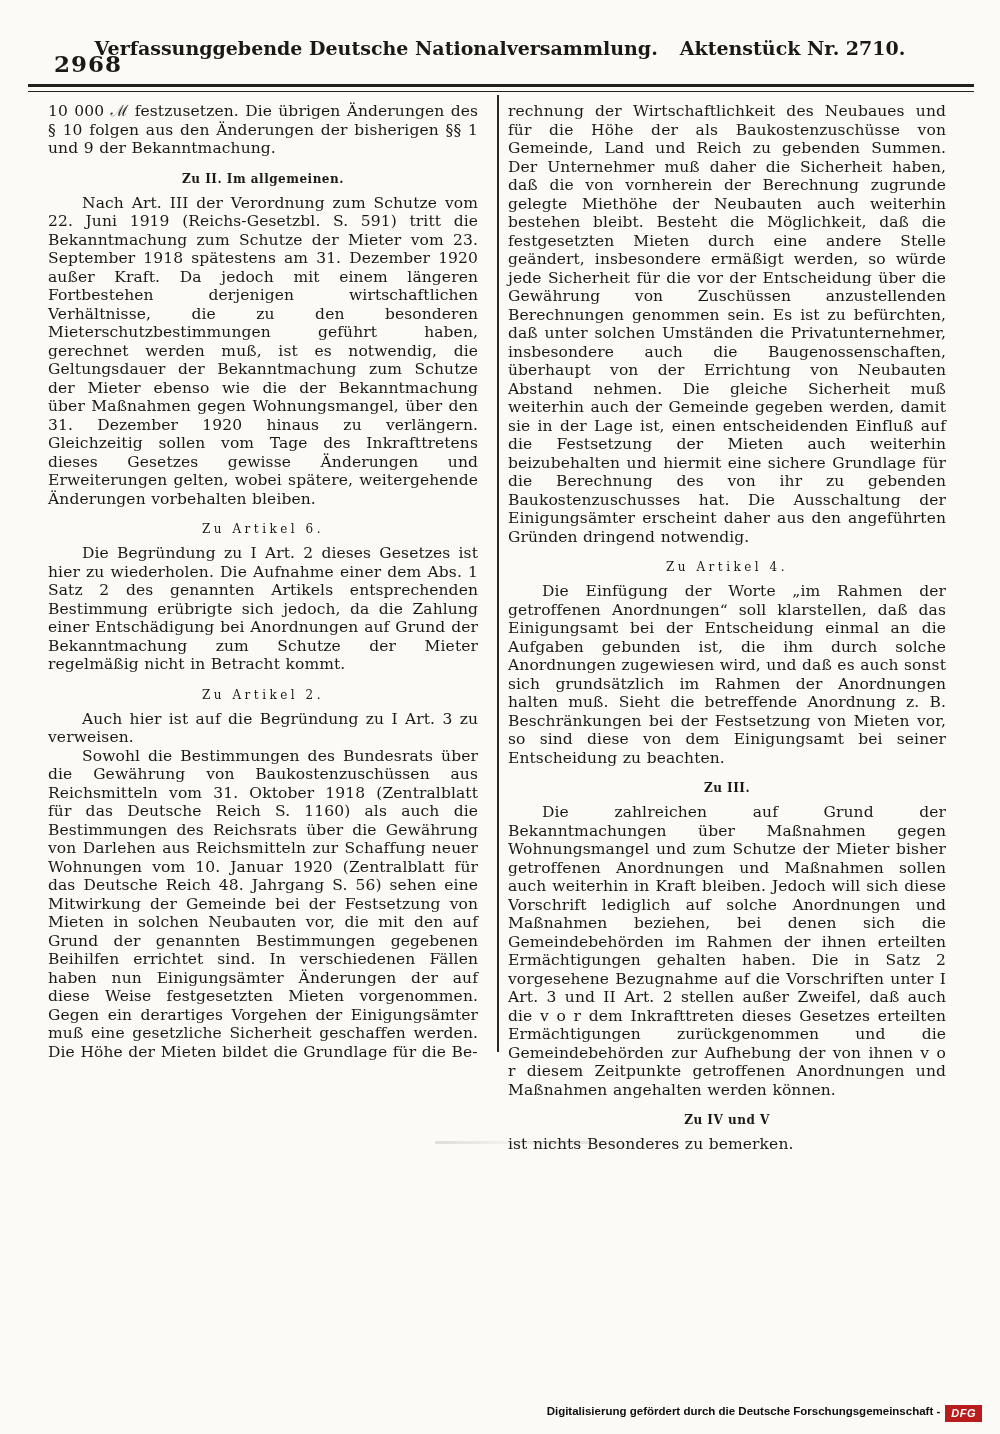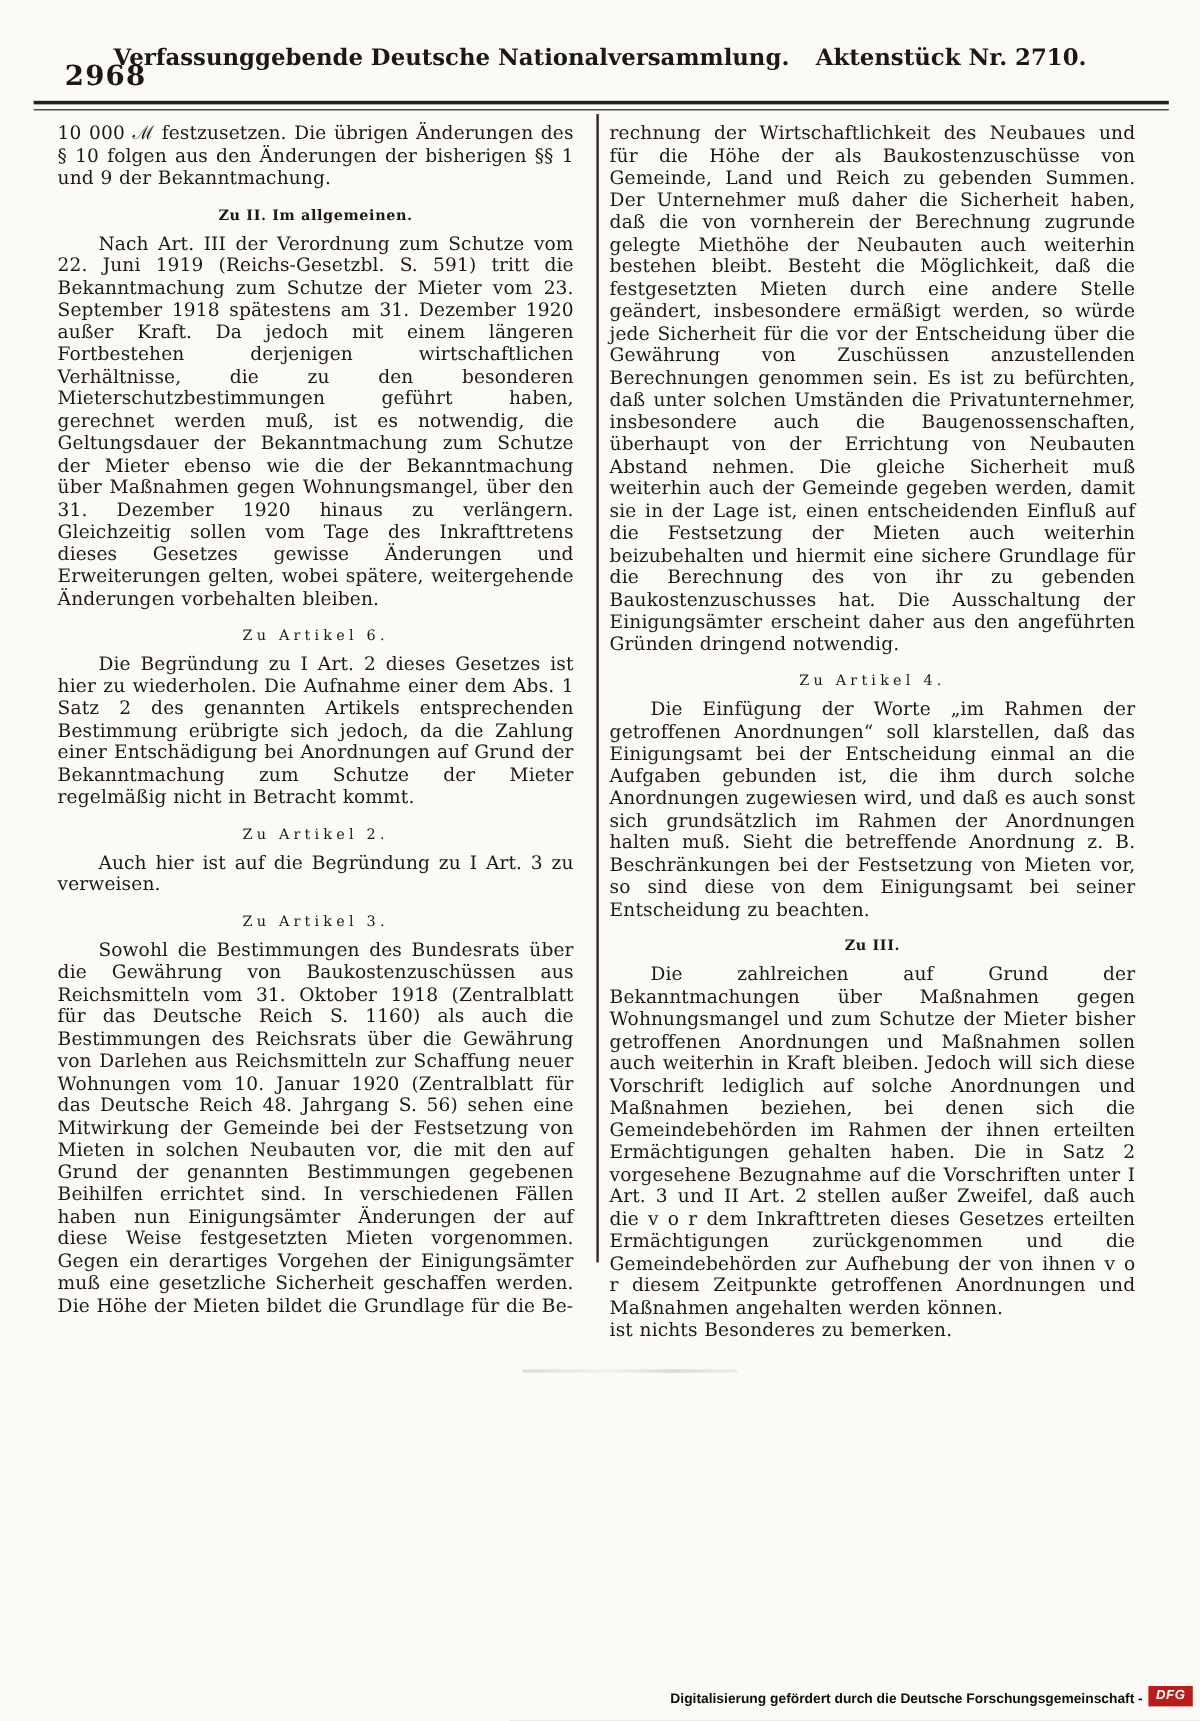--- a/index.html
+++ b/index.html
@@ -47,24 +47,24 @@
   .column h3 {
     margin:14px 0 8px;
     text-align:center;
     font-size:12px;
     font-weight:400;
   }
   .column h3.sp-head   { letter-spacing:3.5px; }
   .column h3.bold-head { font-weight:700; letter-spacing:0.5px; }
   
   .footer-credit {
-    position:absolute; right:6px; bottom:12px;
+    position:absolute; right:18px; bottom:12px;
     font-family:"Liberation Sans", sans-serif;
     font-size:11.5px; font-weight:700; color:#0e0d0d;
-    display:flex; align-items:flex-end; gap:5px;
+    display:flex; align-items:flex-start; gap:5px;
   }
   .dfg-badge {
     display:inline-block;
     background:#b91c1c; color:#ffffff;
     font-style:italic; font-weight:700; font-size:11px;
     line-height:14px; padding:1px 6px 2px;
     letter-spacing:0.5px;
   }
   
   .scan-artifact {
@@ -93,33 +93,33 @@
 
     <h3 class="bold-head">Zu II. Im allgemeinen.</h3>
     <p class="ind">Nach Art. III der Verordnung zum Schutze vom 22. Juni 1919 (Reichs-Gesetzbl. S. 591) tritt die Bekanntmachung zum Schutze der Mieter vom 23. September 1918 spätestens am 31. Dezember 1920 außer Kraft. Da jedoch mit einem längeren Fortbestehen derjenigen wirtschaftlichen Verhältnisse, die zu den besonderen Mieterschutzbestimmungen geführt haben, gerechnet werden muß, ist es notwendig, die Geltungsdauer der Bekanntmachung zum Schutze der Mieter ebenso wie die der Bekanntmachung über Maßnahmen gegen Wohnungsmangel, über den 31. Dezember 1920 hinaus zu verlängern. Gleichzeitig sollen vom Tage des Inkrafttretens dieses Gesetzes gewisse Änderungen und Erweiterungen gelten, wobei spätere, weitergehende Änderungen vorbehalten bleiben.</p>
 
     <h3 class="sp-head">Zu Artikel 6.</h3>
     <p class="ind">Die Begründung zu I Art. 2 dieses Gesetzes ist hier zu wiederholen. Die Aufnahme einer dem Abs. 1 Satz 2 des genannten Artikels entsprechenden Bestimmung erübrigte sich jedoch, da die Zahlung einer Entschädigung bei Anordnungen auf Grund der Bekanntmachung zum Schutze der Mieter regelmäßig nicht in Betracht kommt.</p>
 
     <h3 class="sp-head">Zu Artikel 2.</h3>
     <p class="ind">Auch hier ist auf die Begründung zu I Art. 3 zu verweisen.</p>
 
-    <h3 class="sp-head">Zu Artikel 3.</h3>
     <p class="ind">Sowohl die Bestimmungen des Bundesrats über die Gewährung von Baukostenzuschüssen aus Reichsmitteln vom 31. Oktober 1918 (Zentralblatt für das Deutsche Reich S. 1160) als auch die Bestimmungen des Reichsrats über die Gewährung von Darlehen aus Reichsmitteln zur Schaffung neuer Wohnungen vom 10. Januar 1920 (Zentralblatt für das Deutsche Reich 48. Jahrgang S. 56) sehen eine Mitwirkung der Gemeinde bei der Festsetzung von Mieten in solchen Neubauten vor, die mit den auf Grund der genannten Bestimmungen gegebenen Beihilfen errichtet sind. In verschiedenen Fällen haben nun Einigungsämter Änderungen der auf diese Weise festgesetzten Mieten vorgenommen. Gegen ein derartiges Vorgehen der Einigungsämter muß eine gesetzliche Sicherheit geschaffen werden. Die Höhe der Mieten bildet die Grundlage für die Be-</p>
   </div>
 
   <div class="column right">
     <p>rechnung der Wirtschaftlichkeit des Neubaues und für die Höhe der als Baukostenzuschüsse von Gemeinde, Land und Reich zu gebenden Summen. Der Unternehmer muß daher die Sicherheit haben, daß die von vornherein der Berechnung zugrunde gelegte Miethöhe der Neubauten auch weiterhin bestehen bleibt. Besteht die Möglichkeit, daß die festgesetzten Mieten durch eine andere Stelle geändert, insbesondere ermäßigt werden, so würde jede Sicherheit für die vor der Entscheidung über die Gewährung von Zuschüssen anzustellenden Berechnungen genommen sein. Es ist zu befürchten, daß unter solchen Umständen die Privatunternehmer, insbesondere auch die Baugenossenschaften, überhaupt von der Errichtung von Neubauten Abstand nehmen. Die gleiche Sicherheit muß weiterhin auch der Gemeinde gegeben werden, damit sie in der Lage ist, einen entscheidenden Einfluß auf die Festsetzung der Mieten auch weiterhin beizubehalten und hiermit eine sichere Grundlage für die Berechnung des von ihr zu gebenden Baukostenzuschusses hat. Die Ausschaltung der Einigungsämter erscheint daher aus den angeführten Gründen dringend notwendig.</p>
 
     <h3 class="sp-head">Zu Artikel 4.</h3>
     <p class="ind">Die Einfügung der Worte „im Rahmen der getroffenen Anordnungen“ soll klarstellen, daß das Einigungsamt bei der Entscheidung einmal an die Aufgaben gebunden ist, die ihm durch solche Anordnungen zugewiesen wird, und daß es auch sonst sich grundsätzlich im Rahmen der Anordnungen halten muß. Sieht die betreffende Anordnung z. B. Beschränkungen bei der Festsetzung von Mieten vor, so sind diese von dem Einigungsamt bei seiner Entscheidung zu beachten.</p>
 
     <h3 class="bold-head">Zu III.</h3>
     <p class="ind">Die zahlreichen auf Grund der Bekanntmachungen über Maßnahmen gegen Wohnungsmangel und zum Schutze der Mieter bisher getroffenen Anordnungen und Maßnahmen sollen auch weiterhin in Kraft bleiben. Jedoch will sich diese Vorschrift lediglich auf solche Anordnungen und Maßnahmen beziehen, bei denen sich die Gemeindebehörden im Rahmen der ihnen erteilten Ermächtigungen gehalten haben. Die in Satz 2 vorgesehene Bezugnahme auf die Vorschriften unter I Art. 3 und II Art. 2 stellen außer Zweifel, daß auch die v o r dem Inkrafttreten dieses Gesetzes erteilten Ermächtigungen zurückgenommen und die Gemeindebehörden zur Aufhebung der von ihnen v o r diesem Zeitpunkte getroffenen Anordnungen und Maßnahmen angehalten werden können.</p>
 
+    <h3 class="bold-head">Zu IV und V</h3>
     <p>ist nichts Besonderes zu bemerken.</p>
   </div>
 
   <div class="scan-artifact"></div>
 
   <div class="footer-credit">
     <span>Digitalisierung gefördert durch die Deutsche Forschungsgemeinschaft -</span>
     <span class="dfg-badge">DFG</span>
   </div>
 

